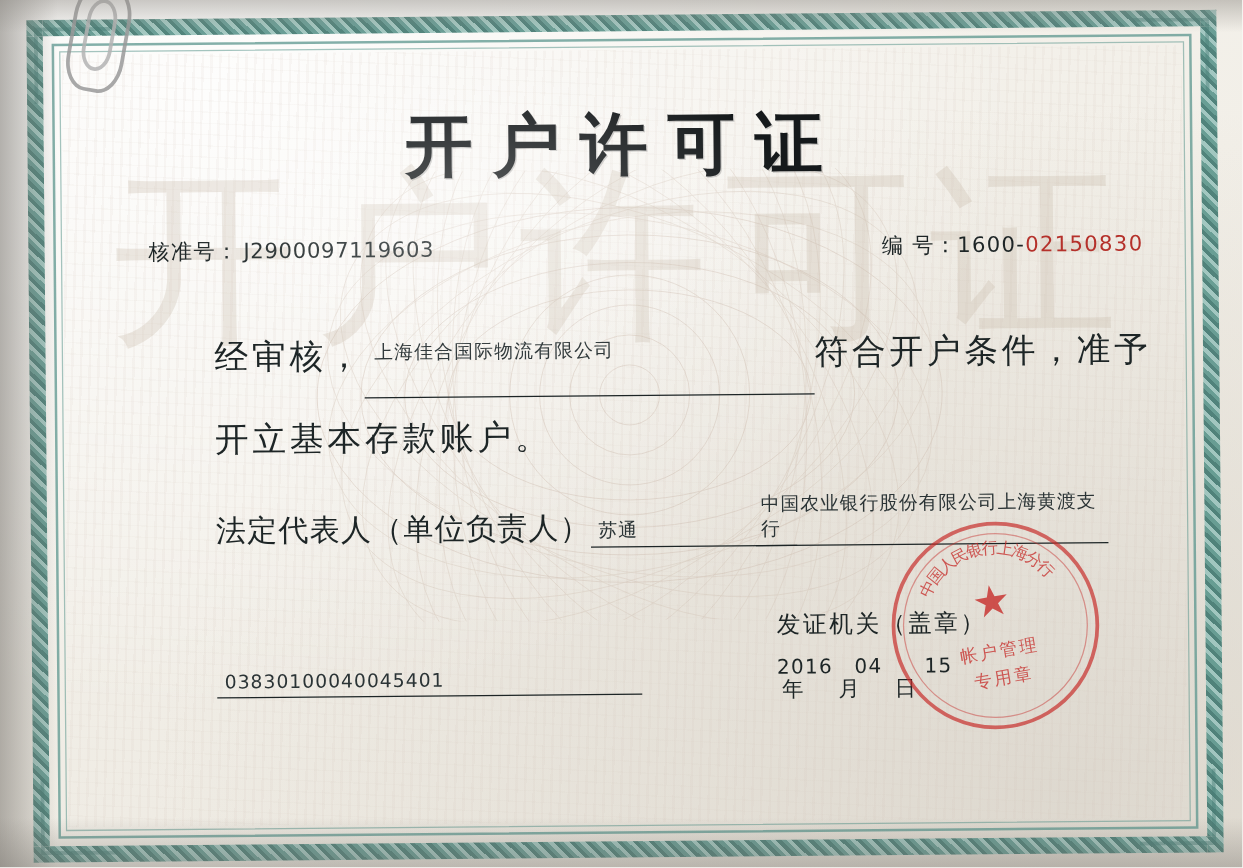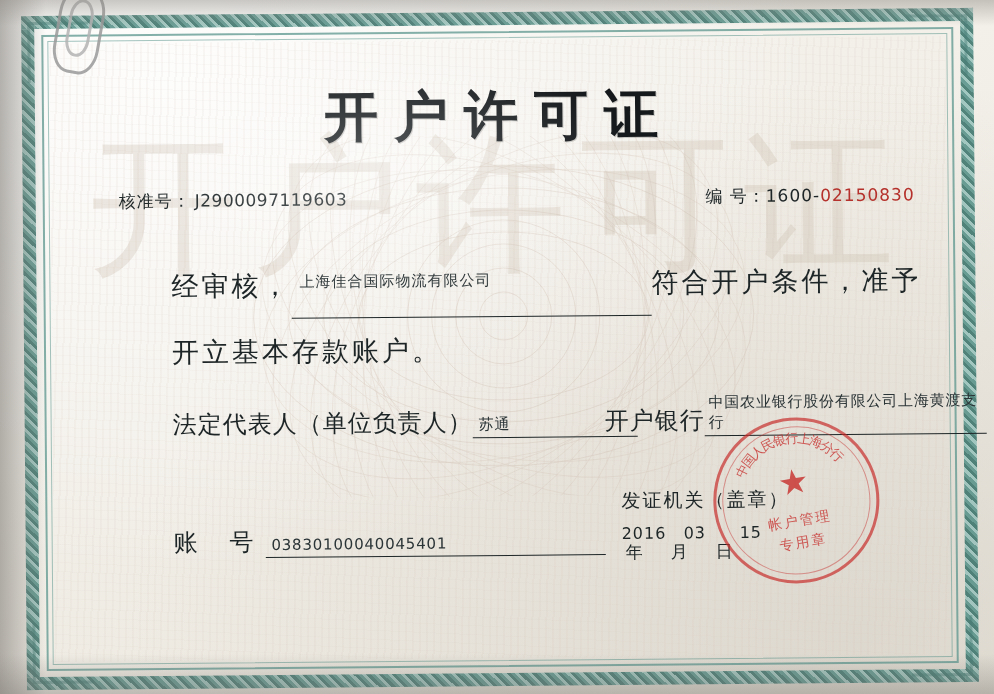--- a/index.html
+++ b/index.html
@@ -455,41 +455,39 @@
       <div class="para" style="margin-top:0;">开立基本存款账户。</div>
 
       <div class="row-two">
         <div class="field rep">
           <span class="flabel">法定代表人（单位负责人）</span>
           <span class="fline">
             <span class="fval">苏通</span>
           </span>
         </div>
         <div class="field bank">
-          <span class="flabel">开户银行</span>
           <span class="fline">
             <span class="fval two-line">中国农业银行股份有限公司上海黄渡支行</span>
           </span>
         </div>
       </div>
 
       <div class="row-account">
         <div class="field" style="left:110px; top:0;">
-          <span class="flabel">账 号</span>
           <span class="fline">
             <span class="fval">03830100040045401</span>
           </span>
         </div>
       </div>
 
       <div class="issuer">
         <div>发证机关（盖章）</div>
         <div class="issue-date">
           <span class="dpart y">2016</span>
-          <span class="dpart m">03</span>
+          <span class="dpart m">04</span>
           <span class="dpart d">15</span>
           <span class="units">
             <span>年</span><span>月</span><span>日</span>
           </span>
         </div>
       </div>
 
       <div class="seal">
         <div class="arc">
           <span style="transform:rotate(-54deg)">中</span>

